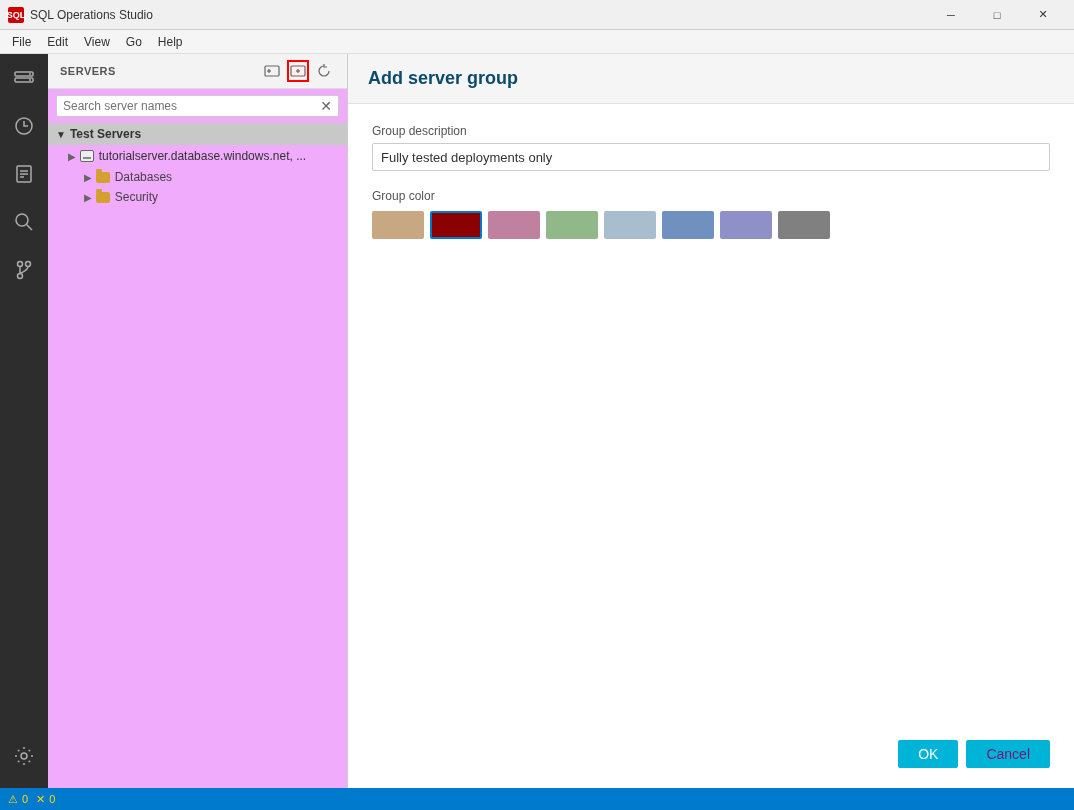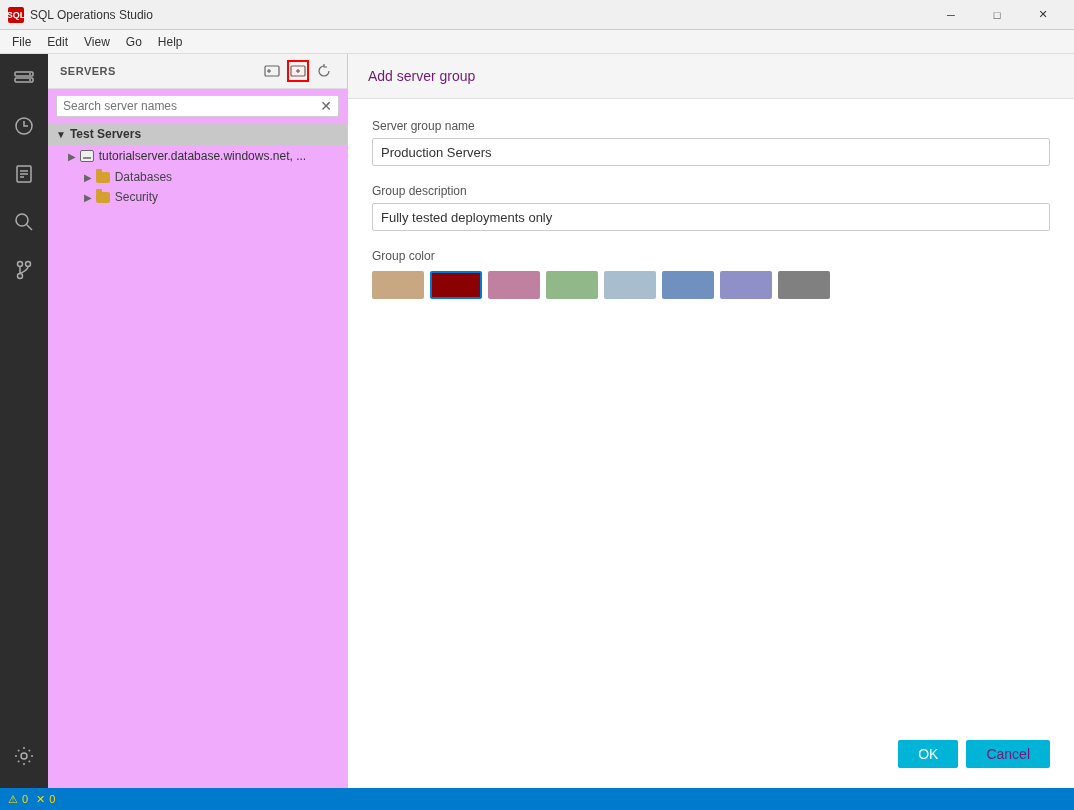--- a/index.html
+++ b/index.html
@@ -215,23 +215,23 @@
       background: white;
       display: flex;
       flex-direction: column;
     }
     .panel-header {
       background: #f5f5f5;
       padding: 14px 20px 14px 20px;
       border-bottom: 1px solid #e0e0e0;
     }
     .panel-title {
-      font-size: 14px;
-      font-weight: 400;
-      color: #701a75;
+      font-size: 18px;
+      font-weight: 700;
+      color: #0c4a6e;
     }
     .panel-content {
       padding: 20px 24px;
       flex: 1;
       position: relative;
     }
 
     .form-group {
       margin-bottom: 18px;
     }
@@ -443,24 +443,20 @@
       </div>
     </div>
   </div>
 
   <div class="right-panel">
     <div class="panel-header">
       <span class="panel-title">Add server group</span>
     </div>
     <div class="panel-content">
 
-      <div class="form-group">
-        <label class="form-label">Server group name</label>
-        <input class="form-input" type="text" value="Production Servers" style="">
-      </div>
 
       <div class="form-group">
         <label class="form-label">Group description</label>
         <input class="form-input" type="text" value="Fully tested deployments only" style="">
       </div>
 
       <div class="form-group">
         <label class="color-section-label">Group color</label>
         <div class="color-swatches">
           <div class="color-swatch" style="background-color:#C7A882;"></div>

